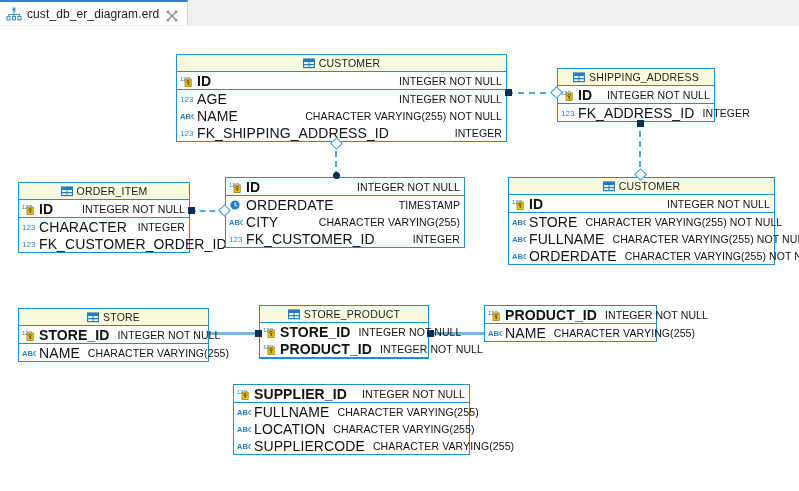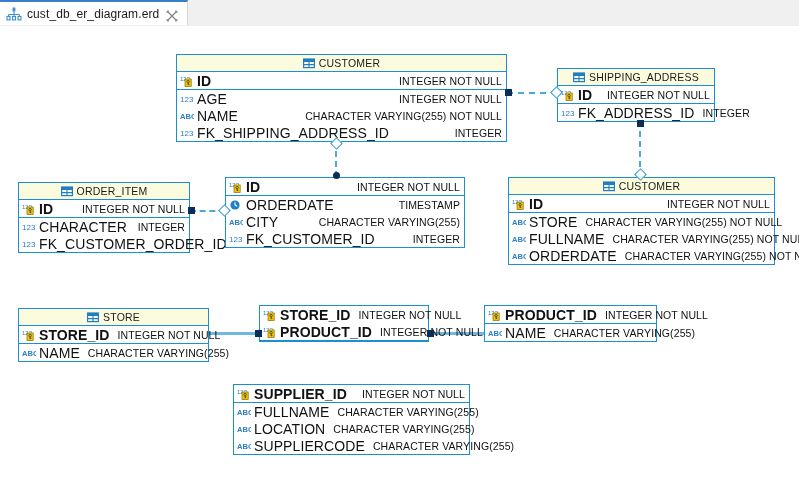--- a/index.html
+++ b/index.html
@@ -419,20 +419,30 @@
                 <svg width="14" height="12" viewBox="0 0 14 12">
                   <text x="0" y="9" font-size="7.6" fill="#2b7fc4" font-family="Liberation Sans, sans-serif" font-weight="bold">ABC</text>
                 </svg>
               </span>
               <span class="col-name">NAME</span>
               <span class="col-type">CHARACTER VARYING(255)</span>
             </div>
           </div>
         </div>
         <div class="entity" style="left: 259px; top: 279px; width: 170px;">
+          <div class="ent-header">
+            <span style="display: flex;">
+              <svg width="12" height="11" viewBox="0 0 12 11">
+                <rect x=".6" y="1" width="10.8" height="8.6" fill="#ffffff" stroke="#1f7ec4" stroke-width="1.2"></rect>
+                <rect x=".6" y="1" width="10.8" height="3" fill="#1f7ec4"></rect>
+                <path d="M6 4 L6 9.6 M.6 6.6 L11.4 6.6" stroke="#1f7ec4" stroke-width="1.1" fill="none"></path>
+              </svg>
+            </span>
+            <span class="ent-title">STORE_PRODUCT</span>
+          </div>
           <div class="pk-group">
             <div class="row">
               <span class="ic" style="display: flex;">
                 <svg width="14" height="12" viewBox="0 0 14 12">
                   <text x="0" y="6.2" font-size="6" fill="#2b7fc4" font-family="Liberation Sans, sans-serif">123</text>
                   <rect x="5" y="4" width="6.2" height="7.5" fill="#f3c40f" stroke="#8a6d00" stroke-width=".7"></rect>
                   <circle cx="8.1" cy="6.6" r="1.2" fill="none" stroke="#3a3a00" stroke-width=".8"></circle>
                   <path d="M8.1 7.9 L8.1 10.2 M8.1 9.2 L9.4 9.2" stroke="#3a3a00" stroke-width=".8" fill="none"></path>
                 </svg>
               </span>

